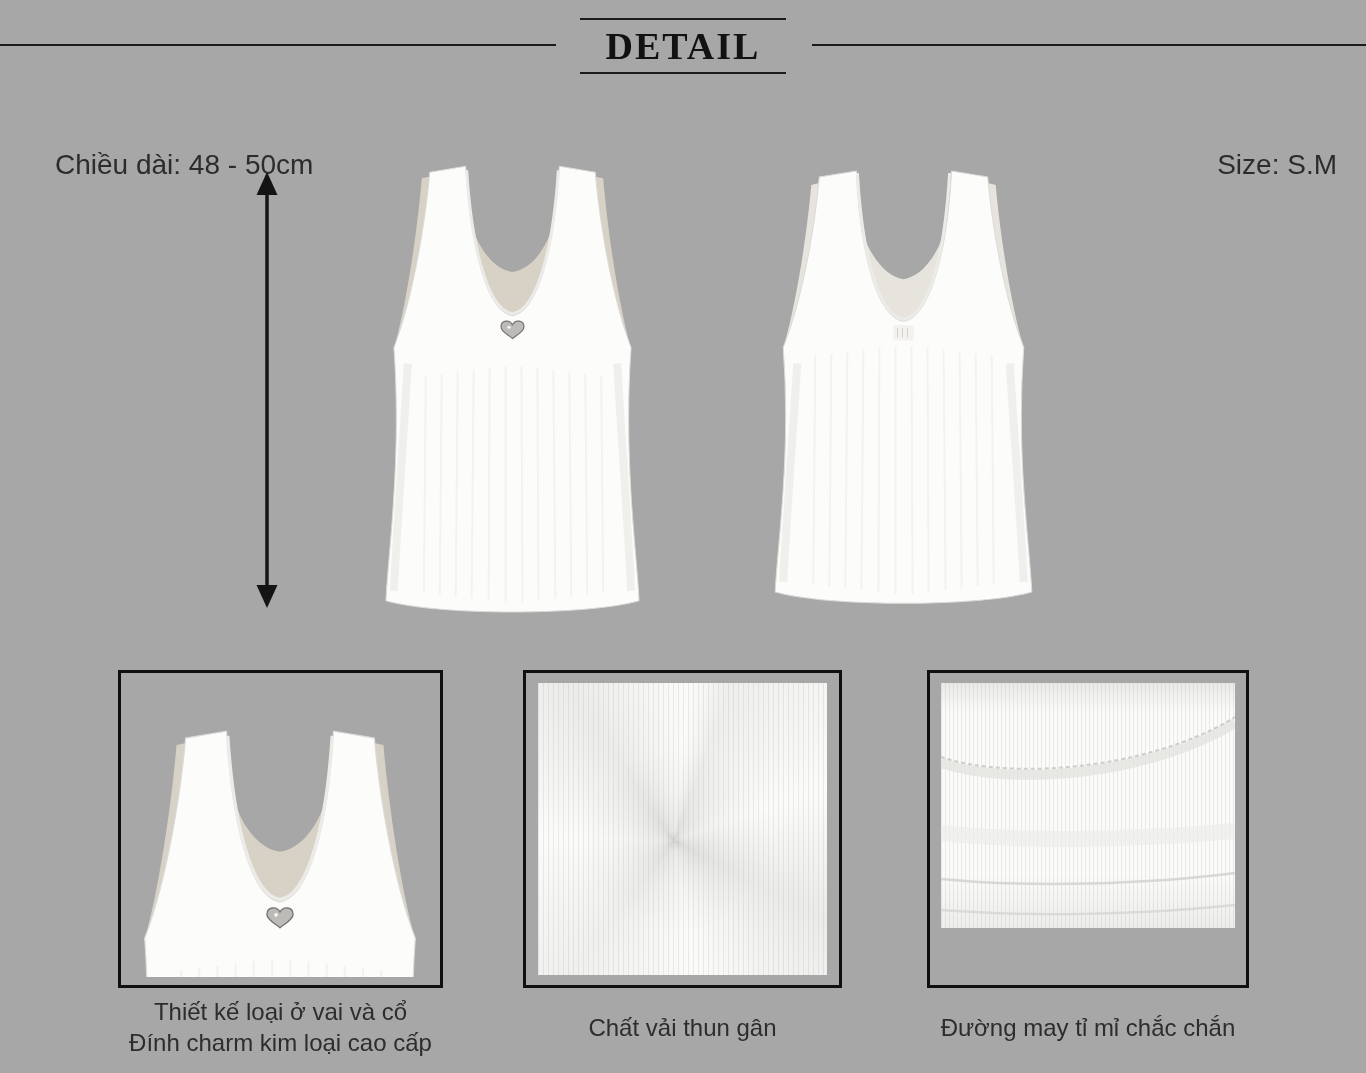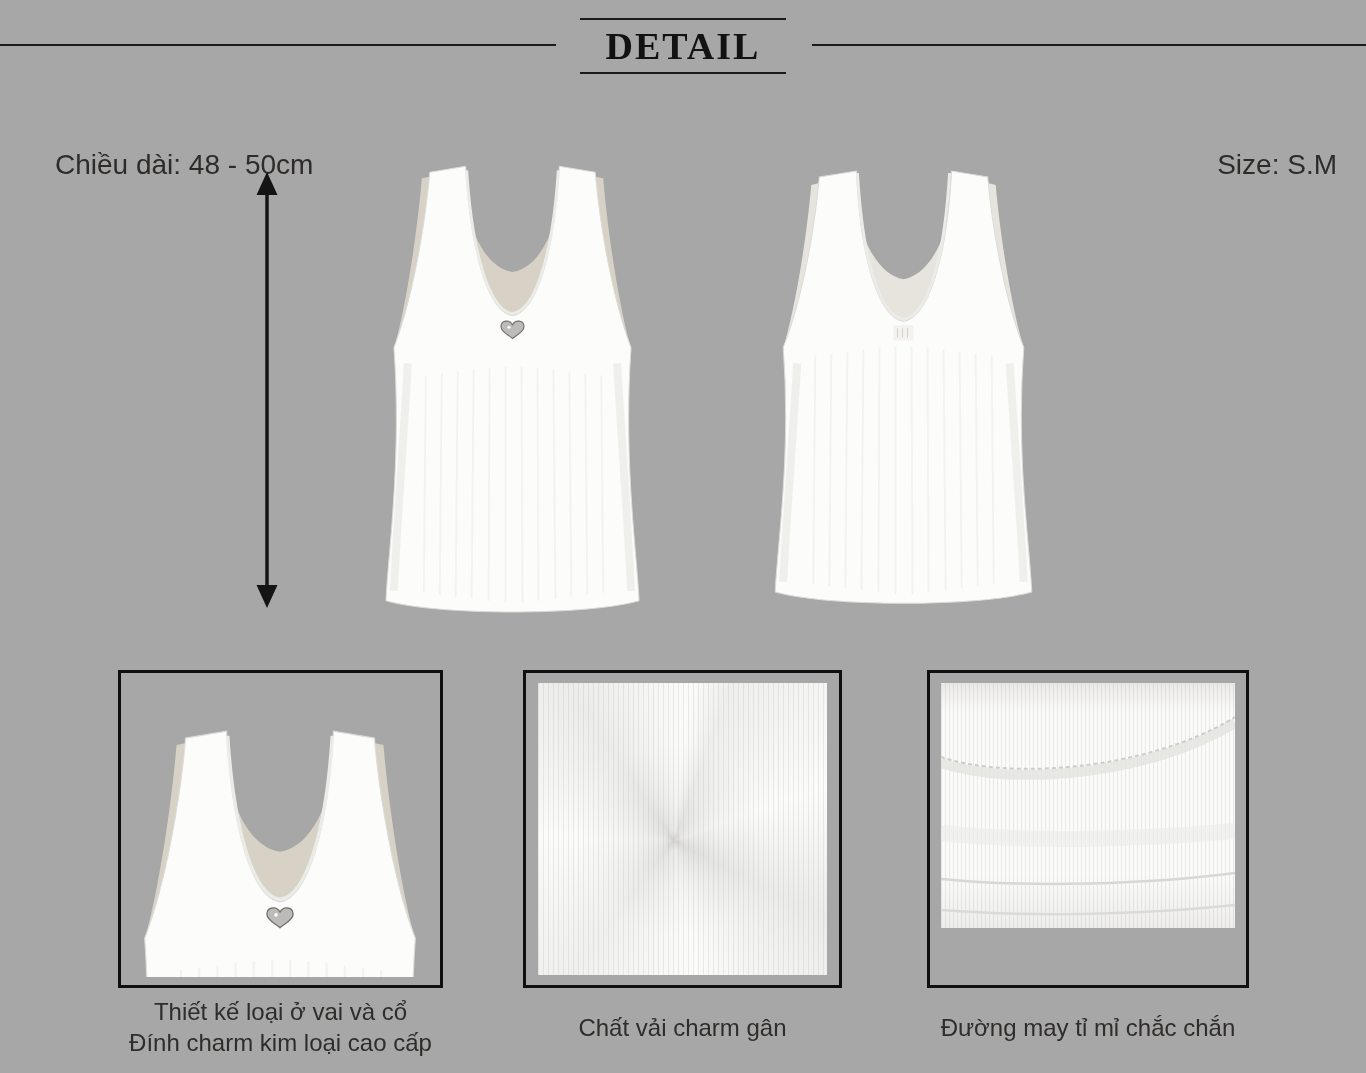--- a/index.html
+++ b/index.html
@@ -171,19 +171,19 @@
         <path fill="none" stroke="#dadad7" stroke-width="2.5" d="M0,227 C90,234 200,232 294,222"></path>
       </svg>
     </div>
   </div>
 
   <div class="caption cap1">
     <div>Thiết kế loại ở vai và cổ</div>
     <div>Đính charm kim loại cao cấp</div>
   </div>
   <div class="caption cap2">
-    <div>Chất vải charm gân</div>
+    <div>Chất vải thun gân</div>
   </div>
   <div class="caption cap3">
     <div>Đường may tỉ mỉ chắc chắn</div>
   </div>
 
 </div>
 
 </body></html>

